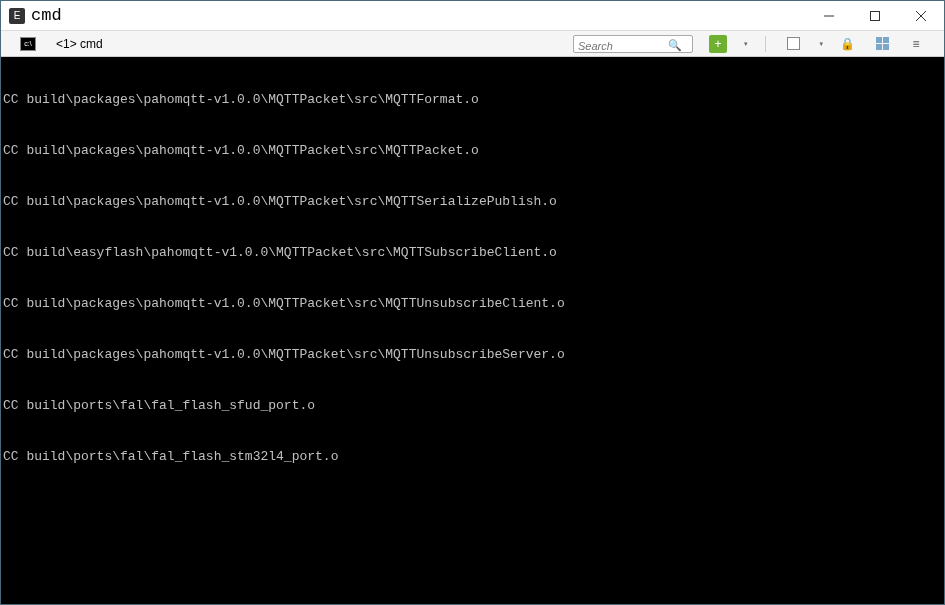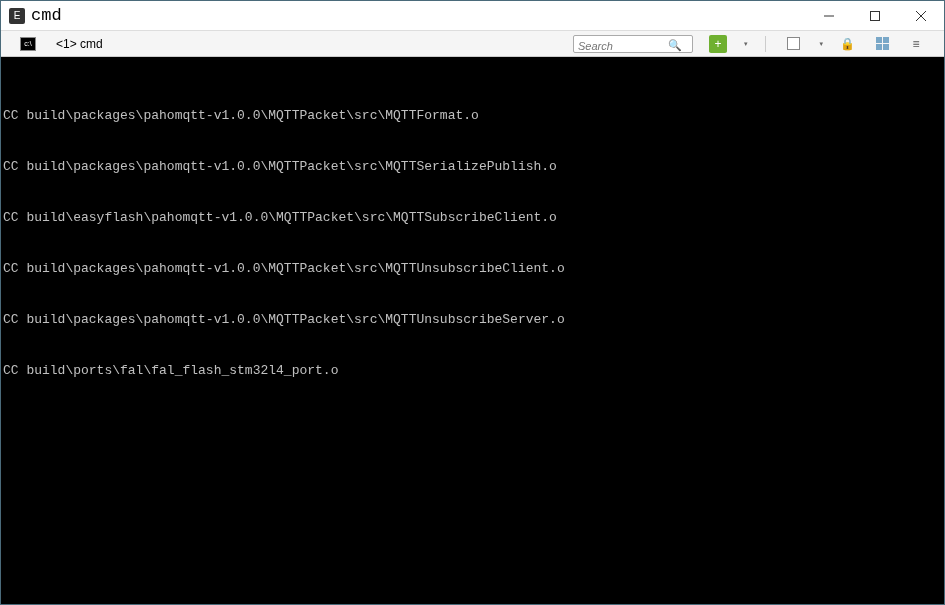--- a/index.html
+++ b/index.html
@@ -87,21 +87,21 @@
   .tool-sep { width: 1px; height: 16px; background: #ccc; margin: 0 2px; }
   .dropdown-arrow { font-size: 7px; color: #666; margin-left: 1px; }
 
   .terminal {
     flex: 1;
     background: #000;
     color: #c0c0c0;
     font-family: Consolas, "Courier New", monospace;
     font-size: 13px;
     line-height: 17px;
-    padding: 16px 2px;
+    padding: 0 2px;
     overflow: hidden;
     white-space: pre;
   }
   .term-line { white-space: pre; }
   .grid-icon {
     display: inline-grid;
     grid-template-columns: 6px 6px;
     grid-template-rows: 6px 6px;
     gap: 1px;
   }
@@ -161,24 +161,26 @@
         <span></span>
       </div>
   </div>
   <div class="tool-btn tool-plain">
     <span>≡</span>
   </div>
 </div>
 
 <div class="terminal">
   <div class="term-line">CC build\packages\pahomqtt-v1.0.0\MQTTPacket\src\MQTTFormat.o</div>
+  <div class="term-line">CC build\packages\pahomqtt-v1.0.0\MQTTPacket\src\MQTTPacket.o</div>
   <div class="term-line">CC build\packages\pahomqtt-v1.0.0\MQTTPacket\src\MQTTSerializePublish.o</div>
   <div class="term-line">CC build\easyflash\pahomqtt-v1.0.0\MQTTPacket\src\MQTTSubscribeClient.o</div>
   <div class="term-line">CC build\packages\pahomqtt-v1.0.0\MQTTPacket\src\MQTTUnsubscribeClient.o</div>
   <div class="term-line">CC build\packages\pahomqtt-v1.0.0\MQTTPacket\src\MQTTUnsubscribeServer.o</div>
+  <div class="term-line">CC build\ports\fal\fal_flash_sfud_port.o</div>
   <div class="term-line">CC build\ports\fal\fal_flash_stm32l4_port.o</div>
   
   
   
   
   
   
   
   
   

